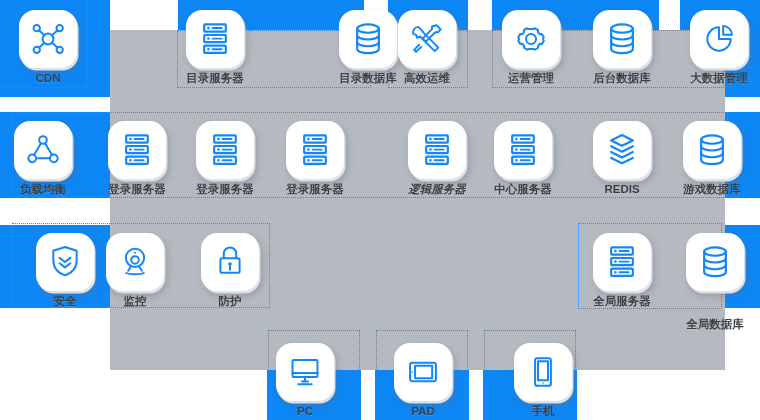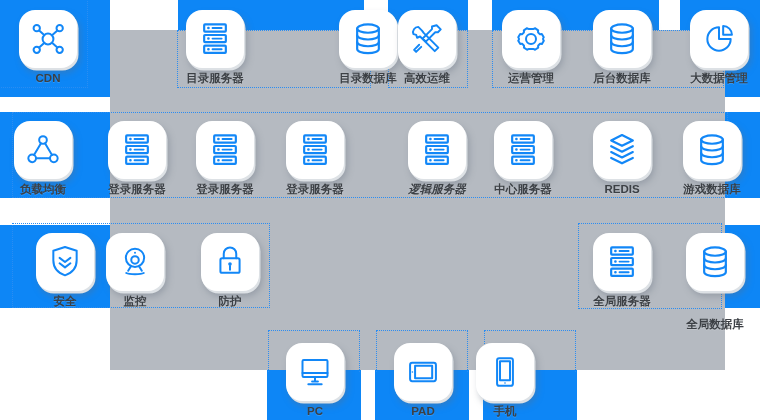--- a/index.html
+++ b/index.html
@@ -312,21 +312,21 @@
             <g fill="none" stroke="currentColor" stroke-linecap="round" stroke-linejoin="round" stroke-width="2.6">
               <ellipse cx="24" cy="11.5" rx="13" ry="5"></ellipse>
               <path d="M11 11.5v24.5c0 2.8 5.8 5 13 5s13-2.2 13-5V11.5"></path>
               <path d="M11 19.6c0 2.8 5.8 5 13 5s13-2.2 13-5"></path>
               <path d="M11 27.7c0 2.8 5.8 5 13 5s13-2.2 13-5"></path>
             </g>
           </svg>
         </div>
         <div class="nlabel">全局数据库</div>
       </div>
-      <div class="node" style="left: 286px; top: 343px;">
+      <div class="node" style="left: 276px; top: 343px;">
         <div class="tile">
           <svg viewBox="0 0 48 48" aria-hidden="true">
             <g fill="none" stroke="currentColor" stroke-linecap="round" stroke-linejoin="round" stroke-width="2.4">
               <rect x="9" y="9.5" width="30" height="20.5" rx="1.5"></rect>
               <path d="M9 25.3h30"></path>
               <path d="M24 30v5.5M16 38.8h16M20.5 35.5h7"></path>
             </g>
           </svg>
         </div>
         <div class="nlabel">PC</div>
@@ -336,21 +336,21 @@
           <svg viewBox="0 0 48 48" aria-hidden="true">
             <g fill="none" stroke="currentColor" stroke-linecap="round" stroke-linejoin="round" stroke-width="2.4">
               <rect x="8.5" y="13" width="31" height="22" rx="2.5"></rect>
               <rect x="14.5" y="16.5" width="20.5" height="15"></rect>
               <circle cx="11.3" cy="24" r="1" fill="currentColor" stroke="none"></circle>
             </g>
           </svg>
         </div>
         <div class="nlabel">PAD</div>
       </div>
-      <div class="node" style="left: 476px; top: 343px;">
+      <div class="node" style="left: 514px; top: 343px;">
         <div class="tile">
           <svg viewBox="0 0 48 48" aria-hidden="true">
             <g fill="none" stroke="currentColor" stroke-linecap="round" stroke-linejoin="round" stroke-width="2.4">
               <rect x="14.5" y="7.5" width="19" height="33" rx="2.5"></rect>
               <rect x="18" y="11" width="12" height="23"></rect>
               <circle cx="24" cy="37.2" r="1" fill="currentColor" stroke="none"></circle>
             </g>
           </svg>
         </div>
         <div class="nlabel">手机</div>

